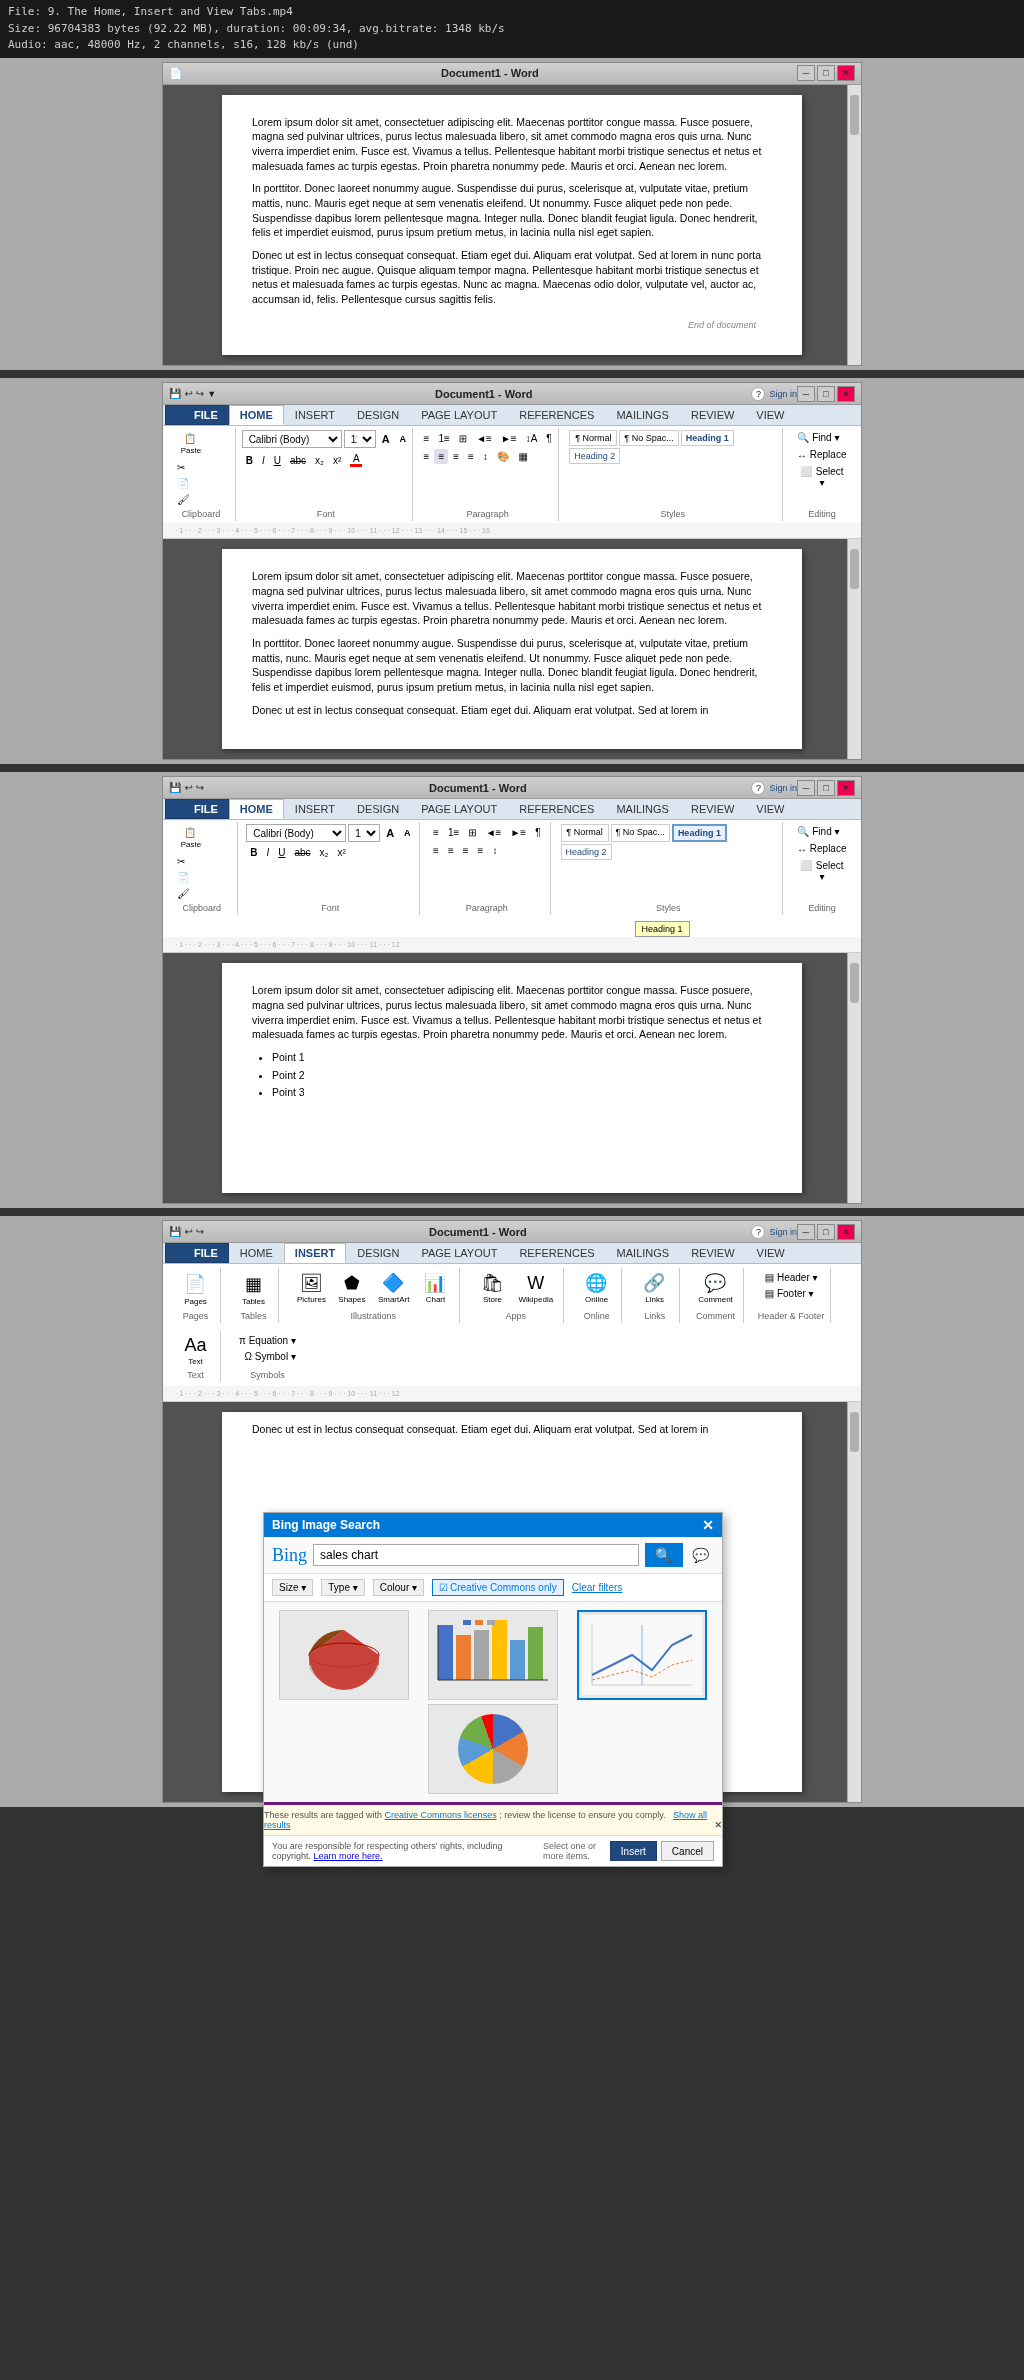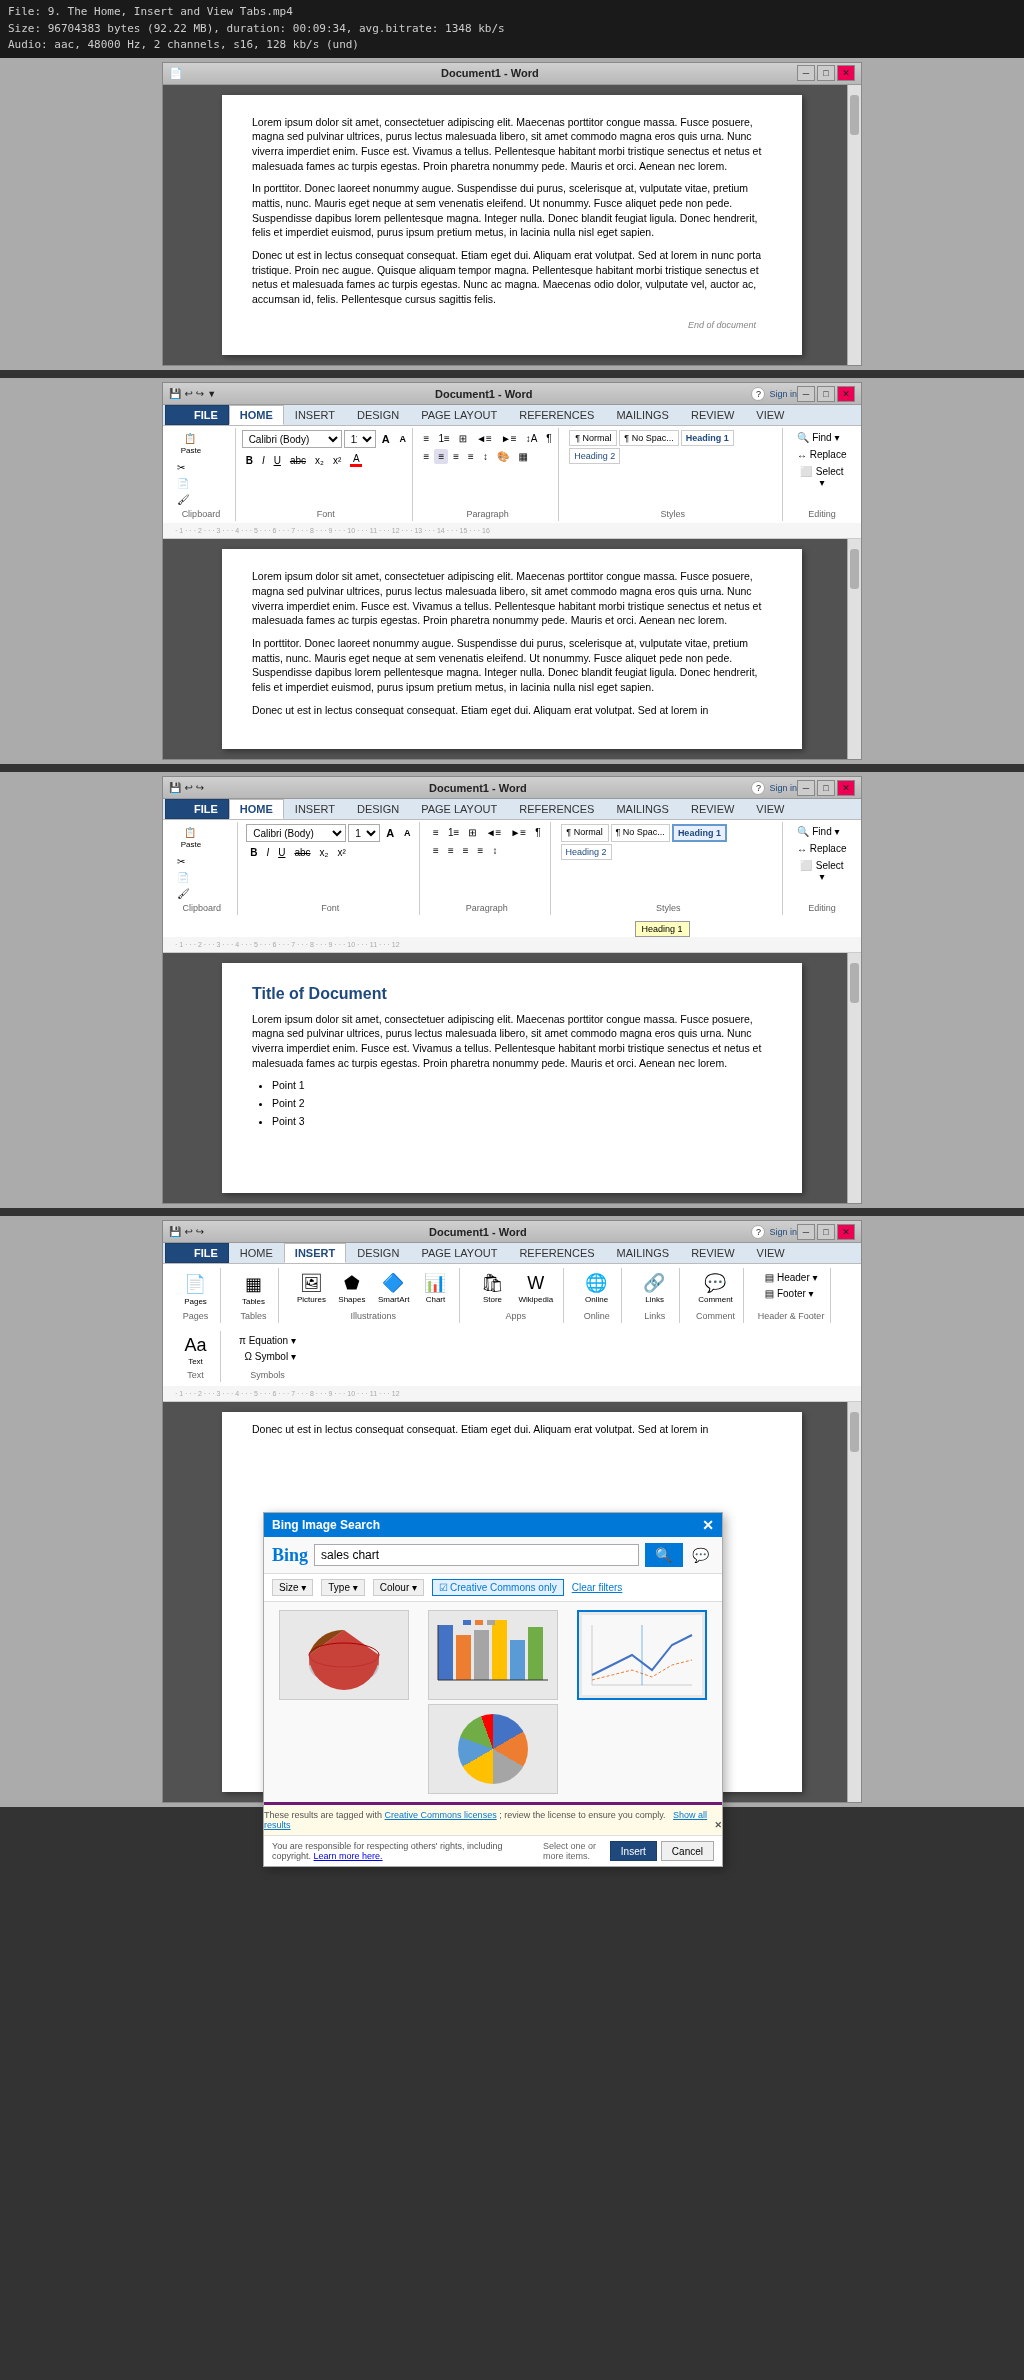--- a/index.html
+++ b/index.html
@@ -769,21 +769,20 @@
           <span class="ribbon-group-label">Editing</span>
         </div>
       </div>
 
       <div class="ruler-wrap" style="margin-top:20px;">
         <span style="font-size:7px;color:#aaa;margin-left:8px;">· 1 · · · 2 · · · 3 · · · 4 · · · 5 · · · 6 · · · 7 · · · 8 · · · 9 · · · 10 · · · 11 · · · 12</span>
       </div>
 
       <div class="doc-area" style="min-height:250px; position:relative;">
         <div class="doc-page">
-          <div class="title">Title of Document</div>
           <p>Lorem ipsum dolor sit amet, consectetuer adipiscing elit. Maecenas porttitor congue massa. Fusce posuere, magna sed pulvinar ultrices, purus lectus malesuada libero, sit amet commodo magna eros quis urna. Nunc viverra imperdiet enim. Fusce est. Vivamus a tellus. Pellentesque habitant morbi tristique senectus et netus et malesuada fames ac turpis egestas. Proin pharetra nonummy pede. Mauris et orci. Aenean nec lorem.</p>
           <ul>
             <li>Point 1</li>
             <li>Point 2</li>
             <li>Point 3</li>
           </ul>
         </div>
         <div class="scrollbar">
           <div class="scroll-thumb"></div>
         </div>
@@ -956,21 +955,21 @@
         </div>
 
         <div class="bing-panel">
 
           <div class="bing-title-bar">
             <span>Bing Image Search</span>
             <span class="bing-close">✕</span>
           </div>
 
           <div class="bing-search-bar">
-            <span class="bing-logo" style="text-transform:capitalize;font-size:18px;font-weight:bold;font-family:Georgia,serif;color:#0078d7;">bing</span>
+            <span class="bing-logo" style="text-transform:capitalize;font-size:18px;font-weight:normal;font-family:Georgia,serif;color:#0078d7;">bing</span>
             <input type="text" class="bing-search-input" value="sales chart" placeholder="sales chart" style="">
             <button class="bing-search-btn">🔍</button>
             <button class="r-btn" style="font-size:14px;">💬</button>
           </div>
 
           <div class="bing-filters">
             <button class="filter-btn">Size ▾</button>
             <button class="filter-btn">Type ▾</button>
             <button class="filter-btn">Colour ▾</button>
             <button class="filter-btn active">

